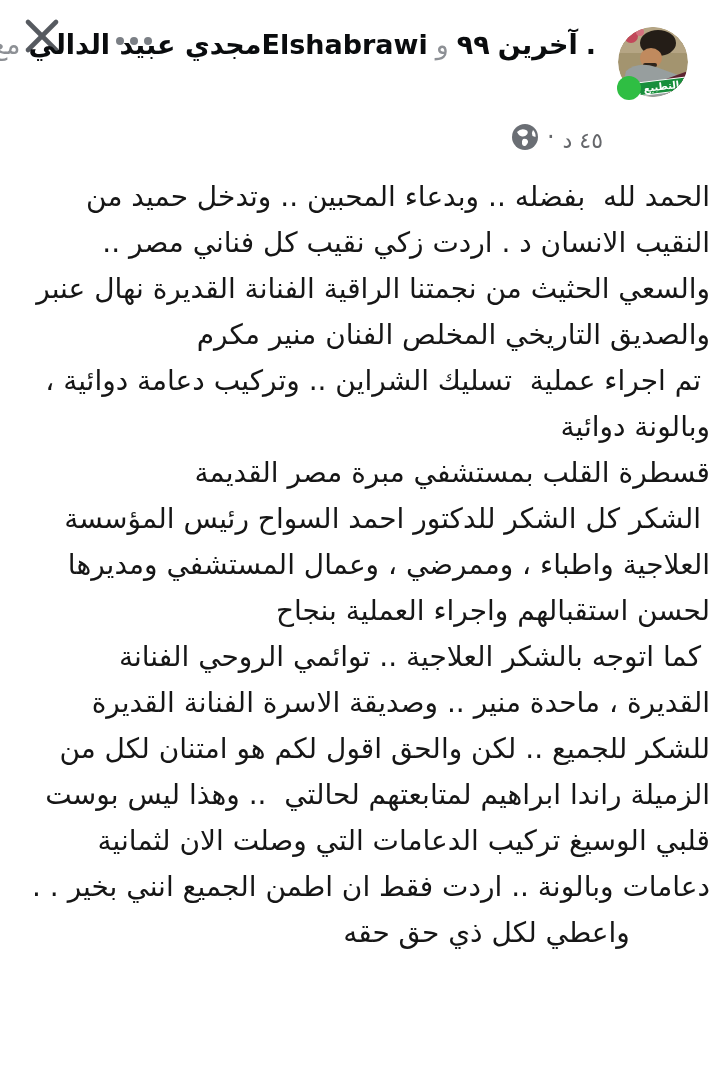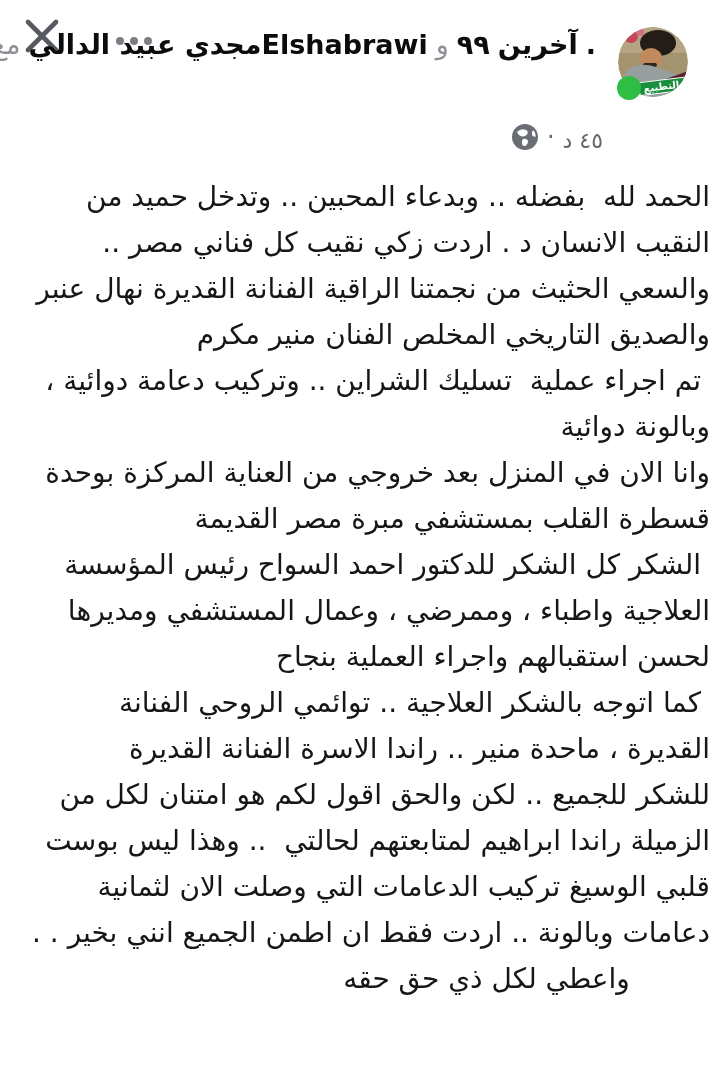--- a/index.html
+++ b/index.html
@@ -135,27 +135,26 @@
 
   </div>
 
   <div class="post-text" id="post-lines">
       <div class="post-line">الحمد لله  بفضله .. وبدعاء المحبين .. وتدخل حميد من</div>
       <div class="post-line">النقيب الانسان د . اردت زكي نقيب كل فناني مصر ..</div>
       <div class="post-line">والسعي الحثيث من نجمتنا الراقية الفنانة القديرة نهال عنبر</div>
       <div class="post-line">والصديق التاريخي المخلص الفنان منير مكرم</div>
       <div class="post-line"> تم اجراء عملية  تسليك الشراين .. وتركيب دعامة دوائية ،</div>
       <div class="post-line">وبالونة دوائية</div>
-      <div class="post-line">وانا الان في المنزل بعد خروجي من العناية المركزة بوحدة</div>
       <div class="post-line">قسطرة القلب بمستشفي مبرة مصر القديمة</div>
       <div class="post-line"> الشكر كل الشكر للدكتور احمد السواح رئيس المؤسسة</div>
       <div class="post-line">العلاجية واطباء ، وممرضي ، وعمال المستشفي ومديرها</div>
       <div class="post-line">لحسن استقبالهم واجراء العملية بنجاح</div>
       <div class="post-line"> كما اتوجه بالشكر العلاجية .. توائمي الروحي الفنانة</div>
-      <div class="post-line">القديرة ، ماحدة منير .. راندا الاسرة الفنانة القديرة</div>
+      <div class="post-line">القديرة ، ماحدة منير .. وصديقة الاسرة الفنانة القديرة</div>
       <div class="post-line">للشكر للجميع .. لكن والحق اقول لكم هو امتنان لكل من</div>
       <div class="post-line">الزميلة راندا ابراهيم لمتابعتهم لحالتي  .. وهذا ليس بوست</div>
       <div class="post-line">قلبي الوسيغ تركيب الدعامات التي وصلت الان لثمانية</div>
       <div class="post-line">دعامات وبالونة .. اردت فقط ان اطمن الجميع انني بخير . .</div>
       <div class="post-line">         واعطي لكل ذي حق حقه</div>
     </div>
 
 </div>
 
 </body></html>

